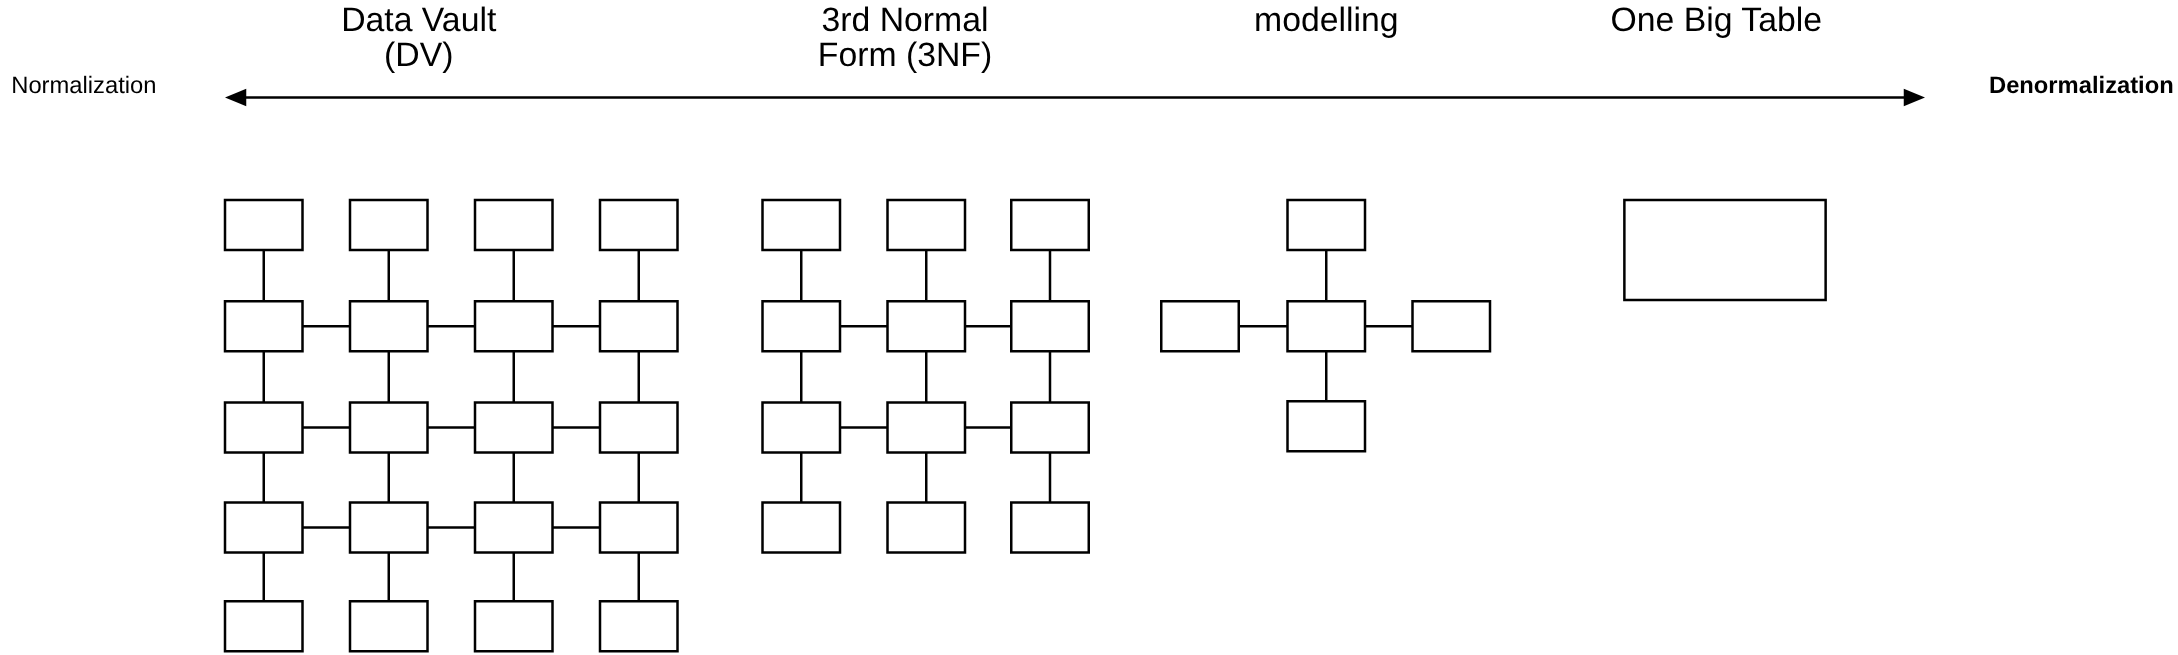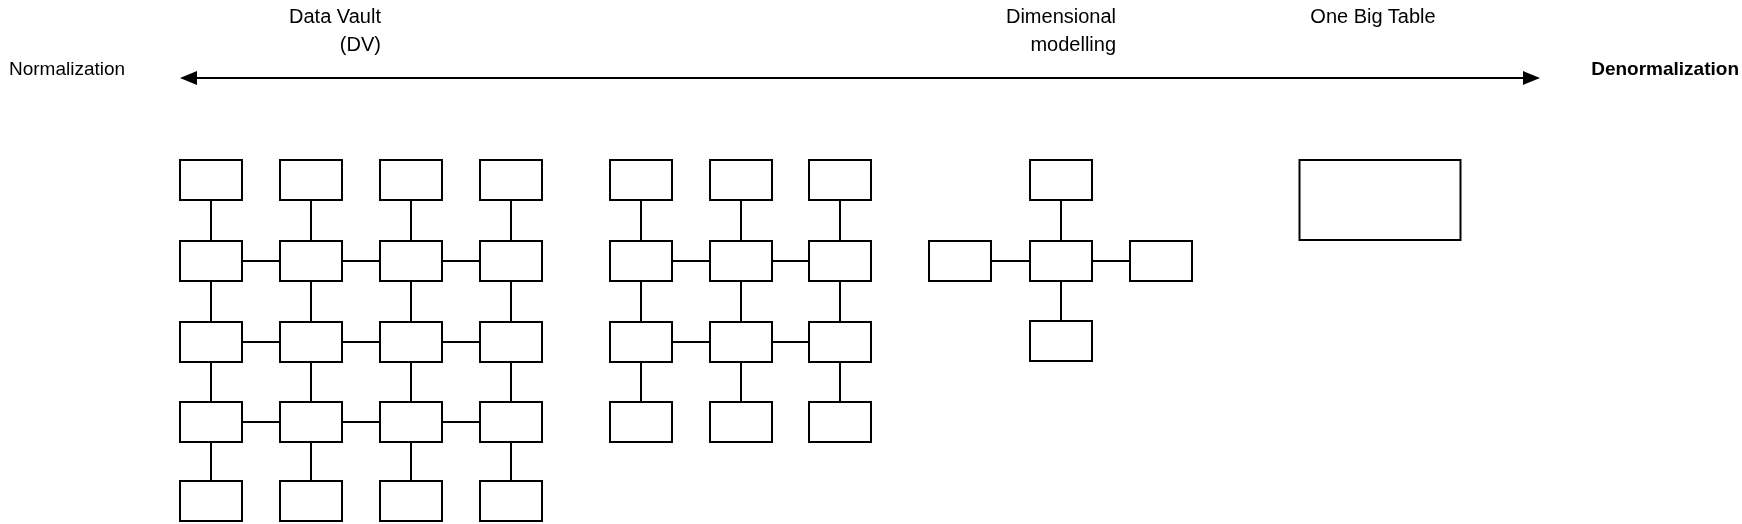--- a/index.html
+++ b/index.html
@@ -26,22 +26,22 @@
     top: 58px;
     font-size: 19px;
     white-space: nowrap;
   }
   .axis-label.left  { left: 9px; }
   .axis-label.right { right: 3px; font-weight: bold; }
   .group-label {
     position: absolute;
     top: 2px;
     transform: translateX(-50%);
-    text-align: right;
-    font-size: 20px;
+    text-align: center;
+    font-size: 27px;
     line-height: 28px;
     white-space: nowrap;
   }
 </style>
 </head>
 <body>
 
 <div class="page">
 
   <svg class="diagram-svg" width="1742" height="524" viewBox="0 0 1742 524">
@@ -132,23 +132,26 @@
 
   <div class="axis-label left">Normalization</div>
 
   <div class="axis-label right">Denormalization</div>
 
   <div class="group-label" style="left: 335px;">
     <div>Data Vault</div>
     <div>(DV)</div>
   </div>
 
+  <div class="group-label" style="left: 724px;">
+    <div>3rd Normal</div>
+    <div>Form (3NF)</div>
+  </div>
 
   <div class="group-label" style="left: 1061px;">
-    <div>Dimensional</div>
     <div>modelling</div>
   </div>
 
   <div class="group-label" style="left: 1357px; margin-left: 16px;">
     <div>One Big Table</div>
   </div>
 
 </div>
 
 </body></html>

